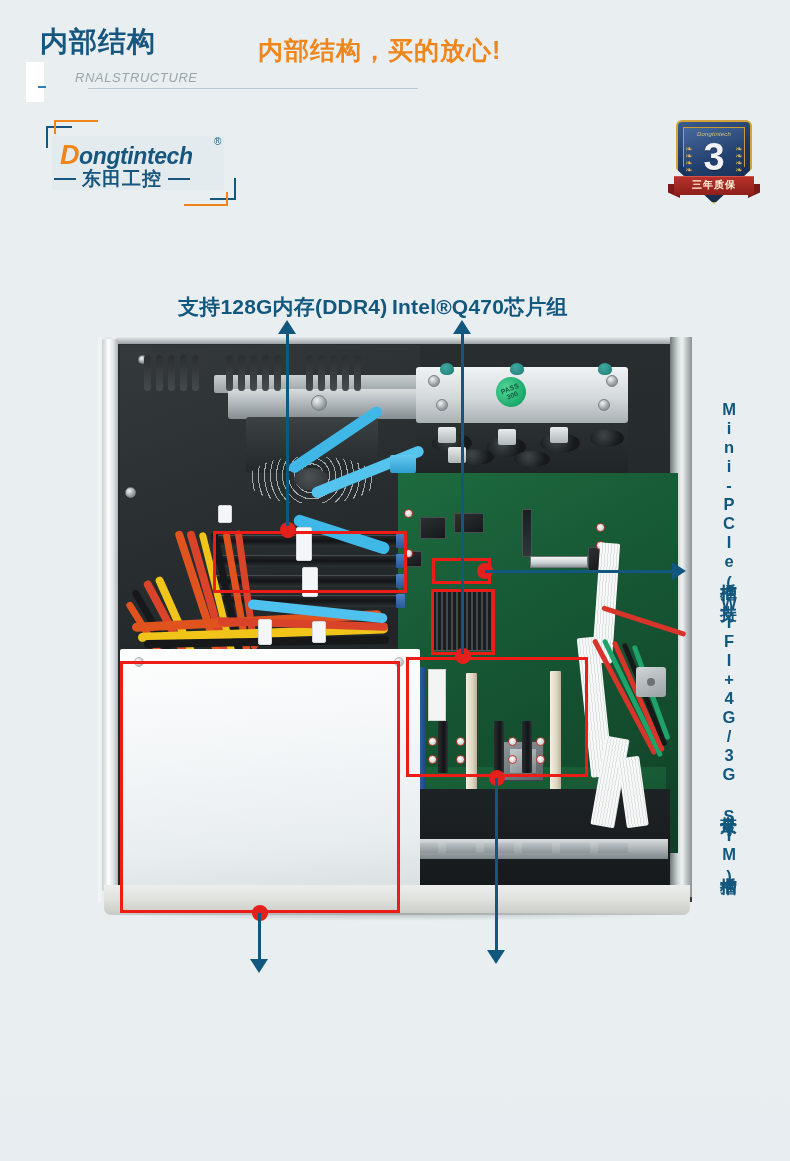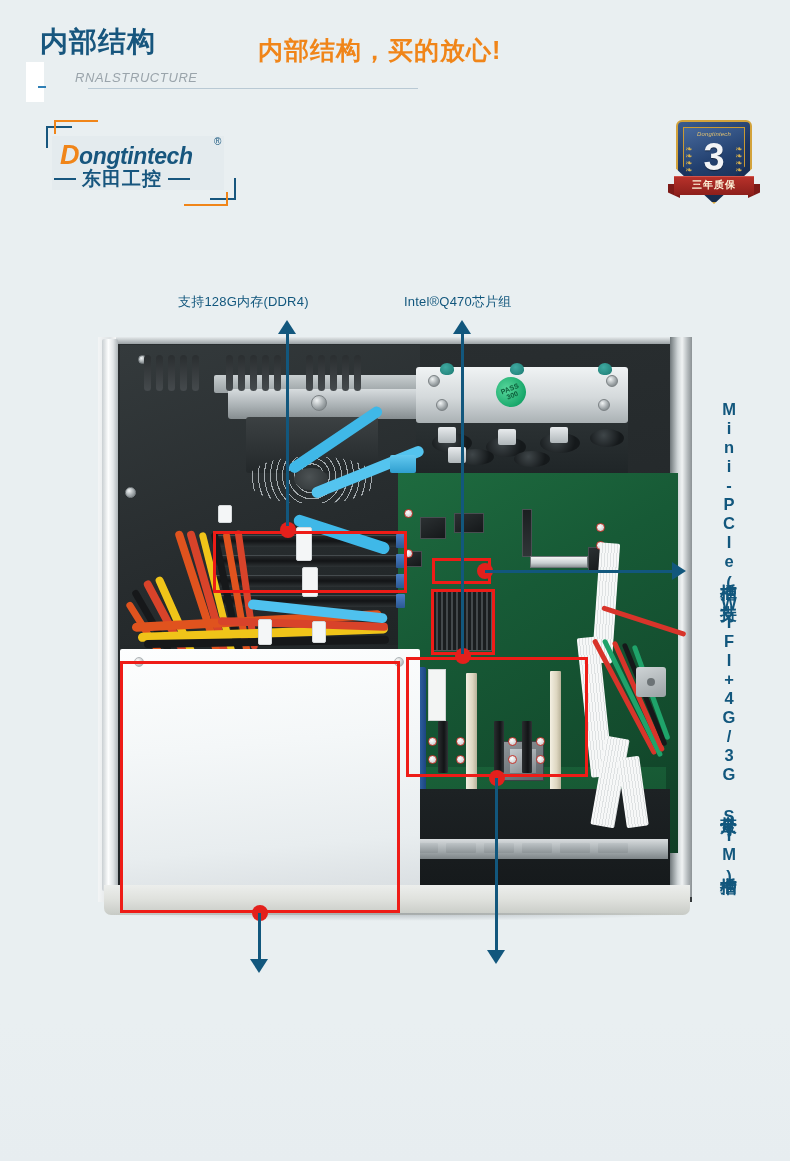--- a/index.html
+++ b/index.html
@@ -121,25 +121,25 @@
   }
   .ribbon-tail {
     position: absolute; top: 66px; width: 12px; height: 14px;
     background: #7d1a17;
   }
   .ribbon-tail.l { left: 0px; clip-path: polygon(0 0,100% 0,100% 100%,0 60%); }
   .ribbon-tail.r { right: 0px; clip-path: polygon(0 0,100% 0,100% 60%,0 100%); }
 
   
   .anno {
-    position: absolute; color: #12577d; font-size: 13px;
-    font-weight: normal; white-space: nowrap; letter-spacing: 0.2px;
+    position: absolute; color: #12577d; font-size: 21px;
+    font-weight: bold; white-space: nowrap; letter-spacing: 0.2px;
   }
   #anno-mem  { left: 178px; top: 293px; }
-  #anno-chip { left: 392px; top: 293px; margin-left: 12px; }
+  #anno-chip { left: 392px; top: 293px; }
   #anno-psu  { left: 175px; top: 982px; width: 170px; text-align: center;
                white-space: normal; line-height: 1.35; }
   #anno-pcie { left: 358px; top: 977px; }
 
   #anno-mini {
     position: absolute; left: 700px; top: 400px;
     width: 40px; height: 360px;
     color: #12577d; font-size: 16.5px; font-weight: bold;
     writing-mode: vertical-rl; text-orientation: upright;
     letter-spacing: 1px; line-height: 1.45;

